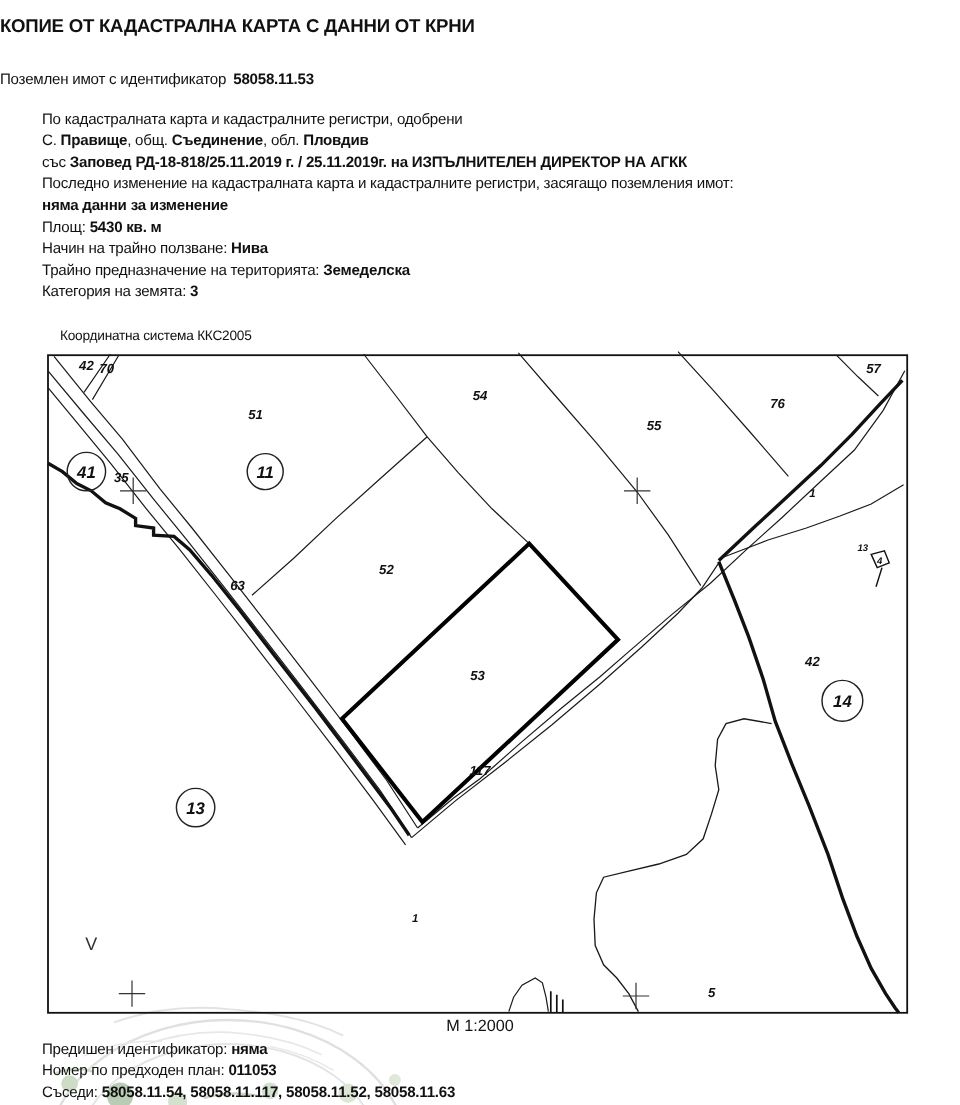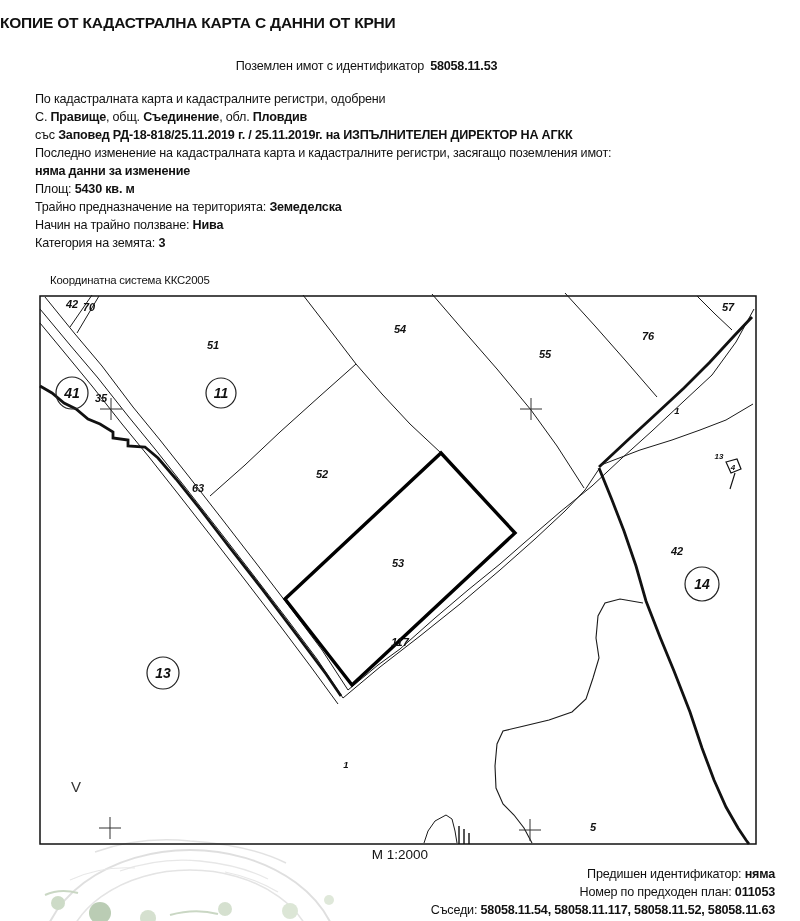--- a/index.html
+++ b/index.html
@@ -7,39 +7,39 @@
     position:relative;width:800px;height:921px;background:#ffffff;overflow:hidden;
     font-family:"Liberation Sans","DejaVu Sans",sans-serif;color:#111;
   }
   .layer-text{position:absolute;left:0;top:0;width:800px;height:921px;z-index:2;pointer-events:none;}
   .map-svg{position:absolute;left:0;top:0;z-index:1;}
   .doc-title{
     position:absolute;top:14px;left:0;width:800px;
     font-size:15.5px;font-weight:bold;letter-spacing:-0.2px;
   }
   .doc-subtitle{
-    position:absolute;top:59px;left:0;width:733px;text-align:center;
+    position:absolute;top:59px;left:0;width:733px;text-align:left;
     font-size:12.6px;letter-spacing:-0.2px;
   }
   .doc-subtitle .id{font-weight:bold;margin-left:6px;}
   .info-block{
     position:absolute;left:35px;top:90px;width:740px;
     font-size:12.6px;line-height:18px;letter-spacing:-0.2px;
   }
   .b{font-weight:bold;}
   .coord-label{
     position:absolute;left:40px;top:274px;font-size:11.4px;letter-spacing:-0.2px;margin-left:10px;
   }
   .scale-label{
     position:absolute;top:847px;left:0;width:800px;text-align:center;
     font-size:13.5px;font-weight:normal;
   }
   .footer-block{
     position:absolute;left:35px;top:865px;width:740px;
-    font-size:12.6px;line-height:18px;letter-spacing:-0.2px;text-align:right;
+    font-size:12.6px;line-height:18px;letter-spacing:-0.2px;
   }
   
   .plbl{font-family:"Liberation Sans","DejaVu Sans",sans-serif;font-style:italic;font-weight:bold;font-size:11px;fill:#111;}
   .plbl-sm{font-size:9.5px;}
   .circ-lbl{font-family:"Liberation Sans","DejaVu Sans",sans-serif;font-style:italic;font-weight:bold;font-size:14px;fill:#111;}
   .v-lbl{font-family:"Liberation Sans","DejaVu Sans",sans-serif;font-size:15px;fill:#333;}
   .tiny-lbl{font-family:"Liberation Sans","DejaVu Sans",sans-serif;font-style:italic;font-weight:bold;font-size:8px;fill:#111;}
 </style>
 </head>
 <body>
@@ -162,24 +162,24 @@
       </div>
       <div>
         <span>със </span><span class="b">Заповед РД-18-818/25.11.2019 г. / 25.11.2019г. на ИЗПЪЛНИТЕЛЕН ДИРЕКТОР НА АГКК</span>
       </div>
       <div>Последно изменение на кадастралната карта и кадастралните регистри, засягащо поземления имот:</div>
       <div class="b">няма данни за изменение</div>
       <div>
         <span>Площ: </span><span class="b">5430 кв. м</span>
       </div>
       <div>
+        <span>Начин на трайно ползване: </span><span class="b">Нива</span>
+      </div>
+      <div>
         <span>Трайно предназначение на територията: </span><span class="b">Земеделска</span>
-      </div>
-      <div>
-        <span>Начин на трайно ползване: </span><span class="b">Нива</span>
       </div>
       <div>
         <span>Категория на земята: </span><span class="b">3</span>
       </div>
     </div>
 
     <div class="coord-label">Координатна система ККС2005</div>
 
     <div class="scale-label">М 1:2000</div>
 

